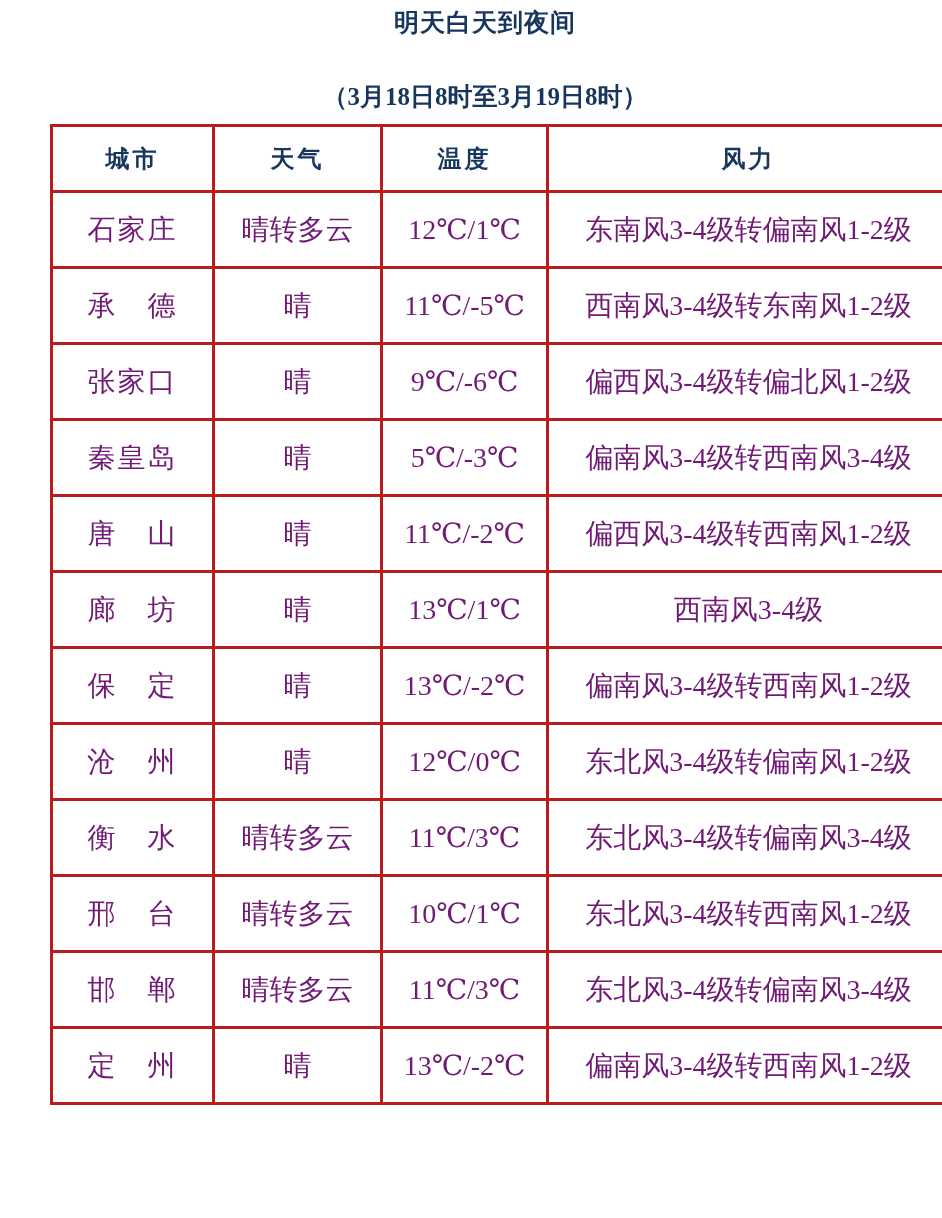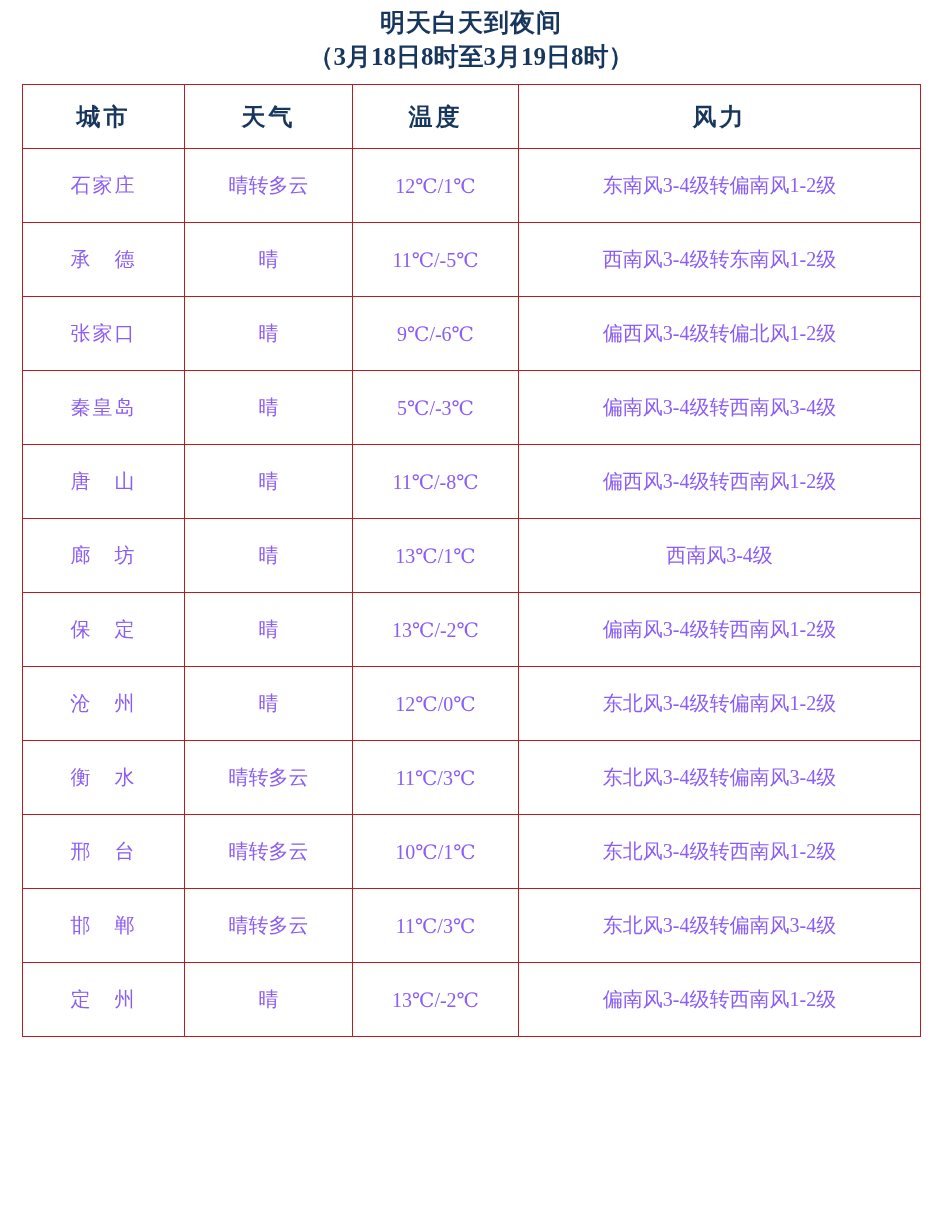--- a/index.html
+++ b/index.html
@@ -11,65 +11,67 @@
     height: 1218px;
     background: #ffffff;
     font-family: "Liberation Serif", "DejaVu Serif", serif;
     overflow: hidden;
   }
   .page {
     width: 942px;
     height: 1010px;
     box-sizing: border-box;
     position: relative;
+    padding-left: 28px;
   }
   .title-block {
     text-align: center;
     padding-top: 6px;
   }
   .title-line1 {
     font-size: 25px;
     font-weight: bold;
     color: #17365d;
     line-height: 34px;
     letter-spacing: 1px;
   }
   .title-line2 {
     font-size: 25px;
     font-weight: bold;
     color: #17365d;
     line-height: 34px;
     letter-spacing: 0px;
+    margin-top: 40px;
   }
   .table-wrap {
     margin: 10px 22px 0 22px;
   }
   table.weather {
     border-collapse: collapse;
     width: 898px;
     table-layout: fixed;
   }
   table.weather td, table.weather th {
-    border: 1px solid #b91c1c;
+    border: 3px solid #b91c1c;
     padding: 0;
     text-align: center;
     vertical-align: middle;
     font-weight: normal;
   }
   table.weather thead th {
     height: 63px;
     font-size: 24px;
     font-weight: bold;
     color: #17365d;
     letter-spacing: 3px;
   }
   table.weather tbody td {
     height: 73px;
-    font-size: 20px;
-    color: #8b5cf6;
+    font-size: 28px;
+    color: #701a75;
   }
   td.city {
     letter-spacing: 2px;
   }
   td.temp {
     color: #e8232a;
     font-size: 22px;
   }
   col.c-city { width: 162px; }
   col.c-weather { width: 168px; }
@@ -123,21 +125,21 @@
         </tr>
         <tr>
           <td class="city">秦皇岛</td>
           <td>晴</td>
           <td class="temp">5℃/-3℃</td>
           <td>偏南风3-4级转西南风3-4级</td>
         </tr>
         <tr>
           <td class="city">唐　山</td>
           <td>晴</td>
-          <td class="temp">11℃/-8℃</td>
+          <td class="temp">11℃/-2℃</td>
           <td>偏西风3-4级转西南风1-2级</td>
         </tr>
         <tr>
           <td class="city">廊　坊</td>
           <td>晴</td>
           <td class="temp">13℃/1℃</td>
           <td>西南风3-4级</td>
         </tr>
         <tr>
           <td class="city">保　定</td>

